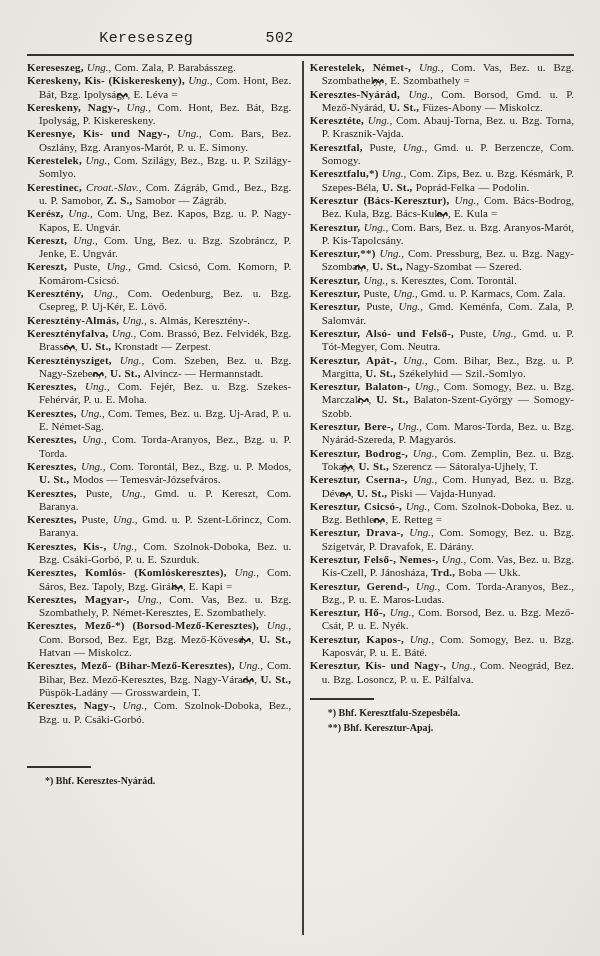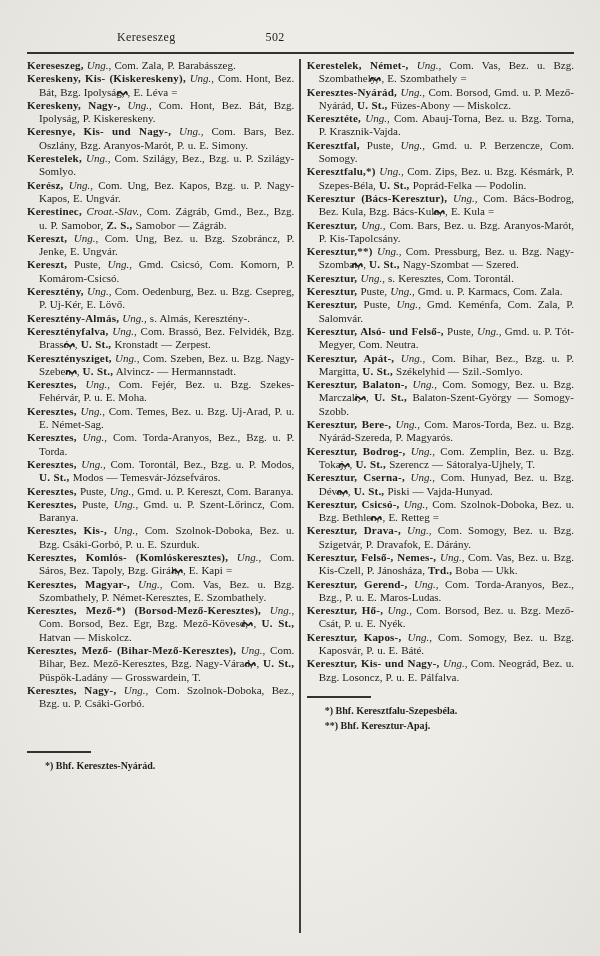--- a/index.html
+++ b/index.html
@@ -12,39 +12,40 @@
     background:#e9e8e3;
     background-image:radial-gradient(ellipse at 50% 45%, #edece7 55%, #e2e1db 100%);
     font-family:"Liberation Serif","DejaVu Serif",serif;
     color:#211f1c;
     overflow:hidden;
   }
   .header{
     display:grid;
     grid-template-columns:1fr 70px 1fr;
     align-items:baseline;
-    font-size:12px;
+    font-size:15px;
     letter-spacing:.4px;
+    font-family:Liberation Mono, monospace;
   }
   .header .ht{text-align:center;}
   .header .pn{}
   .header-rule{
     margin-top:7px;
     height:2px;
     background:#33322e;
     box-shadow:0 -3px 0 -1.5px rgba(51,50,46,.30);
   }
   .columns{
     display:flex;
     margin-top:5px;
     height:874px;
     overflow:hidden;
   }
   .col{flex:1 1 0;overflow:hidden;}
-  .col.left{padding-right:5px;}
+  .col.left{padding-right:11px;}
   .col.right{padding-left:6px;}
   .divider{width:1.5px;background:#403e3a;flex:0 0 auto;}
   p.entry{
     margin:0;
     font-size:11px;
     line-height:13.3px;
     text-align:justify;
     padding-left:12px;
     text-indent:-12px;
     word-spacing:.4px;
@@ -76,22 +77,22 @@
   <div class="columns">
     <div class="col left" id="col-left">
         <p class="entry"><b>Kereseszeg,</b><i> Ung.</i><span>, Com. Zala, P. Barabásszeg.</span></p>
         <p class="entry"><b>Kereskeny, Kis- (Kiskereskeny),</b><i> Ung.</i><span>, Com. Hont, Bez. Bát, Bzg. Ipolyság, </span><span class="ph"><svg width="12" height="8" viewBox="0 0 24 16" aria-hidden="true">
               <circle cx="3" cy="11" r="2" fill="#211f1c"></circle>
               <path d="M3 11 C3 5 8.5 4 11 8 C13 11.5 15.5 11.5 17.5 8 C20 4 22 5.5 22 11" fill="none" stroke="#211f1c" stroke-width="3.2" stroke-linecap="round"></path>
             </svg></span><span>, E. Léva =</span></p>
         <p class="entry"><b>Kereskeny, Nagy-,</b><i> Ung.</i><span>, Com. Hont, Bez. Bát, Bzg. Ipolyság, P. Kiskereskeny.</span></p>
         <p class="entry"><b>Keresnye, Kis- und Nagy-,</b><i> Ung.</i><span>, Com. Bars, Bez. Oszlány, Bzg. Aranyos-Marót, P. u. E. Simony.</span></p>
         <p class="entry"><b>Kerestelek,</b><i> Ung.</i><span>, Com. Szilágy, Bez., Bzg. u. P. Szilágy-Somlyo.</span></p>
+        <p class="entry"><b>Kerestinec,</b><i> Croat.-Slav.</i><span>, Com. Zágráb, Gmd., Bez., Bzg. u. P. Samobor, </span><b>Z. S.,</b><span> Samobor — Zágráb.</span></p>
         <p class="entry"><b>Kerész,</b><i> Ung.</i><span>, Com. Ung, Bez. Kapos, Bzg. u. P. Nagy-Kapos, E. Ungvár.</span></p>
-        <p class="entry"><b>Kerestinec,</b><i> Croat.-Slav.</i><span>, Com. Zágráb, Gmd., Bez., Bzg. u. P. Samobor, </span><b>Z. S.,</b><span> Samobor — Zágráb.</span></p>
         <p class="entry"><b>Kereszt,</b><i> Ung.</i><span>, Com. Ung, Bez. u. Bzg. Szobráncz, P. Jenke, E. Ungvár.</span></p>
         <p class="entry"><b>Kereszt,</b><span> Puste, </span><i>Ung.</i><span>, Gmd. Csicsó, Com. Komorn, P. Komárom-Csicsó.</span></p>
         <p class="entry"><b>Keresztény,</b><i> Ung.</i><span>, Com. Oedenburg, Bez. u. Bzg. Csepreg, P. Uj-Kér, E. Lövő.</span></p>
         <p class="entry"><b>Keresztény-Almás,</b><i> Ung.</i><span>, s. Almás, Keresztény-.</span></p>
         <p class="entry"><b>Keresztényfalva,</b><i> Ung.</i><span>, Com. Brassó, Bez. Felvidék, Bzg. Brassó, </span><span class="ph"><svg width="12" height="8" viewBox="0 0 24 16" aria-hidden="true">
               <circle cx="3" cy="11" r="2" fill="#211f1c"></circle>
               <path d="M3 11 C3 5 8.5 4 11 8 C13 11.5 15.5 11.5 17.5 8 C20 4 22 5.5 22 11" fill="none" stroke="#211f1c" stroke-width="3.2" stroke-linecap="round"></path>
             </svg></span><span>, </span><b>U. St.,</b><span> Kronstadt — Zerpest.</span></p>
         <p class="entry"><b>Kereszténysziget,</b><i> Ung.</i><span>, Com. Szeben, Bez. u. Bzg. Nagy-Szeben, </span><span class="ph"><svg width="12" height="8" viewBox="0 0 24 16" aria-hidden="true">
               <circle cx="3" cy="11" r="2" fill="#211f1c"></circle>

